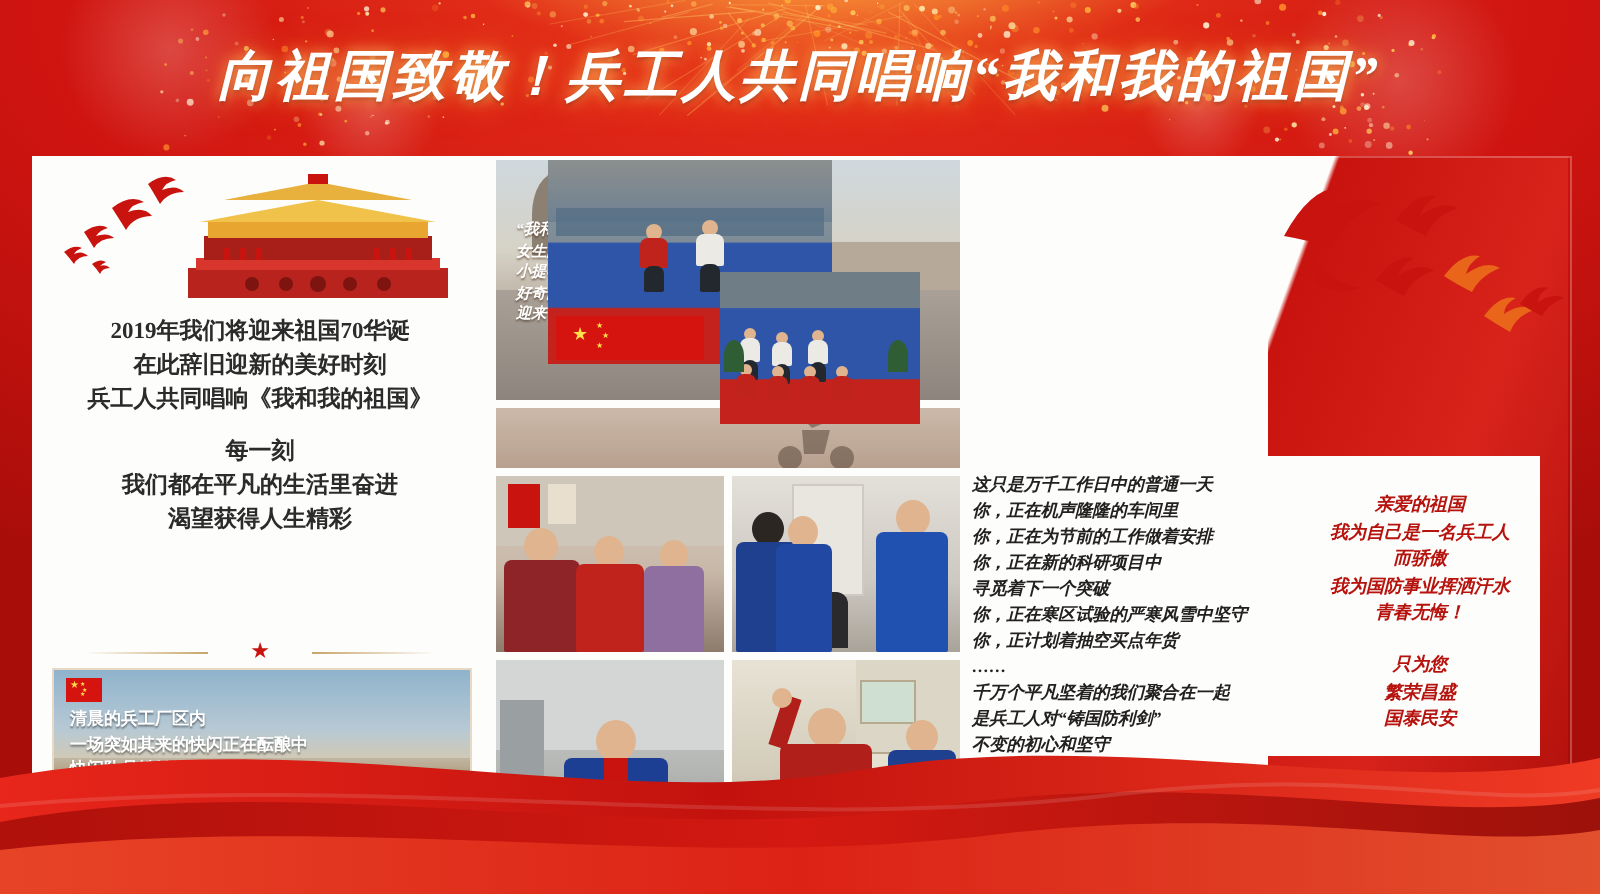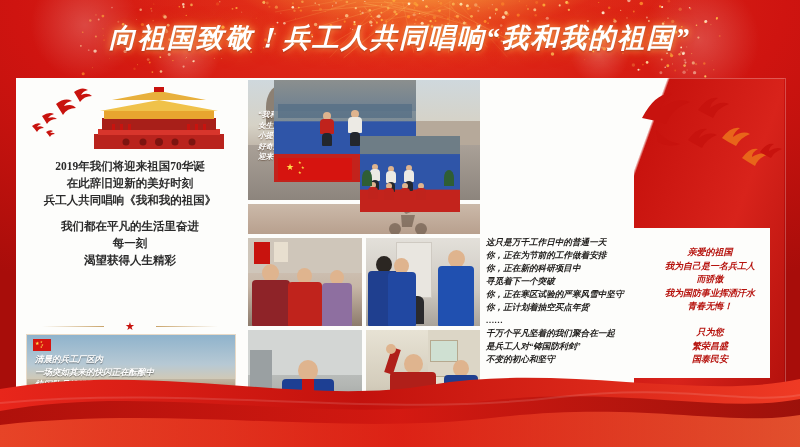--- a/index.html
+++ b/index.html
@@ -57,21 +57,21 @@
     position:absolute;left:0;bottom:0;width:100%;height:34px;
     background:linear-gradient(180deg,rgba(90,70,55,.15),rgba(60,45,35,.72));
   }
   #factory-card .bldg{position:absolute;bottom:2px;background:#e8e3d4;}
   #factory-card .tree{position:absolute;bottom:0;background:#4a3b2c;border-radius:40% 40% 0 0;opacity:.75;}
   #factory-flag{position:absolute;left:6px;top:4px;width:18px;height:12px;background:#d6140f;}
   #factory-flag .st{position:absolute;color:#ffdf4a;font-size:5px;line-height:5px;}
   #factory-text{
     position:absolute;left:8px;top:18px;width:190px;
     font-family:"Liberation Serif","DejaVu Serif",serif;
-    font-size:8.5px;line-height:12.5px;color:#fff;font-weight:bold;font-style:italic;
+    font-size:8.5px;line-height:12.5px;color:#fff;font-weight:bold;
     text-shadow:0 1px 1px rgba(0,0,0,.45);
   }
 
   
   #center-col{position:absolute;left:232px;top:0;width:232px;height:352px;}
   .ph{position:absolute;overflow:hidden;background:#b9b3ac;}
   #ph-bike{left:0;top:2px;width:232px;height:120px;
     background:linear-gradient(180deg,#cfd8dd 0%,#d6d2c6 38%,#b9ada0 62%,#9d948b 100%);}
   #ph-bike .road{position:absolute;left:0;bottom:0;width:100%;height:46%;background:linear-gradient(180deg,#a9a097,#8d857d);}
   #ph-bike .wall{position:absolute;right:0;top:34%;width:46%;height:28%;background:#b6a99a;}
@@ -556,22 +556,22 @@
             </g>
           </g>
         </svg>
       </div>
 
       <div id="left-text">
         <div>2019年我们将迎来祖国70华诞</div>
         <div>在此辞旧迎新的美好时刻</div>
         <div>兵工人共同唱响《我和我的祖国》</div>
         <span class="gap"></span>
+        <div>每一刻</div>
         <div>我们都在平凡的生活里奋进</div>
-        <div>每一刻</div>
         <div>渴望获得人生精彩</div>
       </div>
 
       <div id="divider">
         <div class="dline"></div>
         <div class="dstar">★</div>
         <div class="dline r"></div>
       </div>
 
       <div id="factory-card">
@@ -750,20 +750,21 @@
           <div class="p-head" style="left:2px;top:0;width:6px;height:6px;"></div>
           <div class="p-body" style="left:0;top:5px;width:10px;height:12px;background:#c0231c;"></div>
         </div>
         <div style="position:absolute;left:2px;top:34px;width:10px;height:16px;background:#2f5e34;border-radius:50% 50% 0 0;"></div>
         <div style="position:absolute;right:6px;top:34px;width:10px;height:16px;background:#2f5e34;border-radius:50% 50% 0 0;"></div>
       </div>
     </div>
 
     <div id="mid-text">
       <div>这只是万千工作日中的普通一天</div>
+      <div>你，正在机声隆隆的车间里</div>
       <div>你，正在为节前的工作做着安排</div>
       <div>你，正在新的科研项目中</div>
       <div>寻觅着下一个突破</div>
       <div>你，正在寒区试验的严寒风雪中坚守</div>
       <div>你，正计划着抽空买点年货</div>
       <div>……</div>
       <div>千万个平凡坚着的我们聚合在一起</div>
       <div>是兵工人对“铸国防利剑”</div>
       <div>不变的初心和坚守</div>
     </div>

